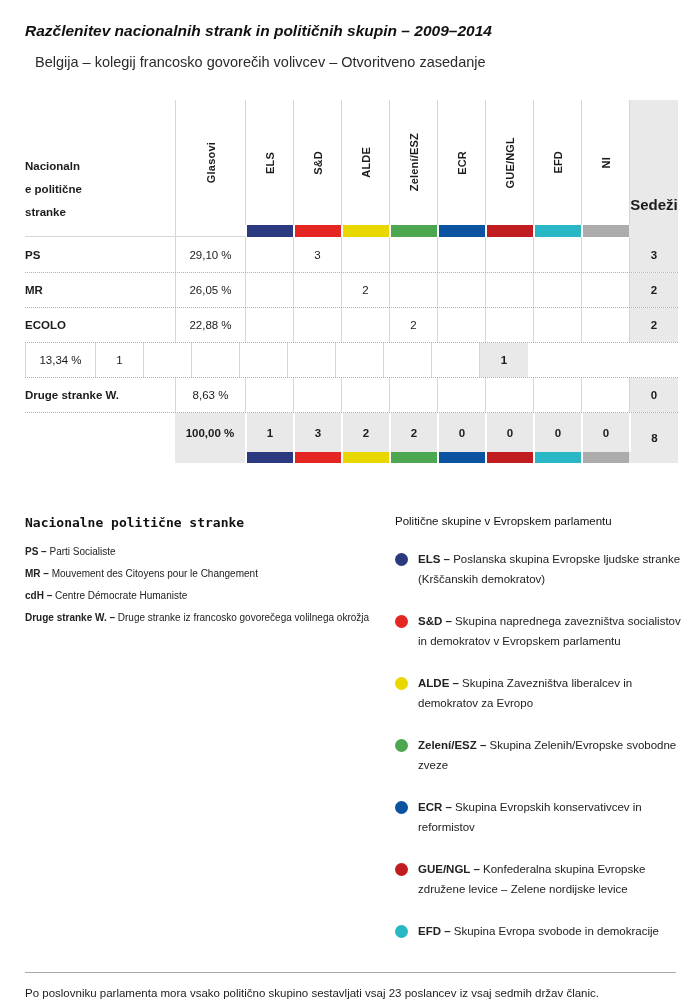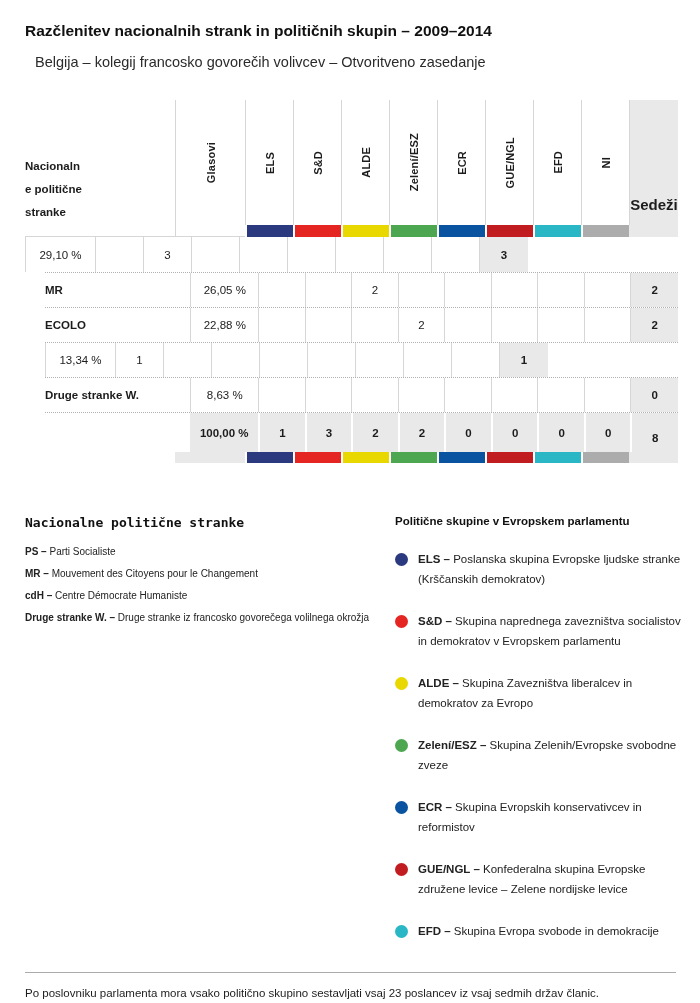--- a/index.html
+++ b/index.html
@@ -5,21 +5,21 @@
   * { margin:0; padding:0; box-sizing:border-box; }
   html,body { background:#fff; }
   body {
     width:700px; height:1003px;
     font-family:"Liberation Sans", sans-serif;
     color:#1c1c1c; overflow:hidden;
   }
   .page { padding-top:22px; }
 
   
-  .title { margin-left:25px; font-size:15.5px; font-weight:bold; color:#111; line-height:18px; }
+  .title { margin-left:25px; font-size:15.5px; font-weight:bold; color:#111; line-height:18px;font-style:italic; }
   .subtitle { margin-left:35px; margin-top:13px; font-size:14.5px; color:#2b2b2b; line-height:18px; }
 
   
   .table { margin-left:25px; margin-top:29px; width:653px; font-size:11.5px; }
   .tr { display:flex; }
   .td { display:flex; align-items:center; justify-content:center; height:100%; }
   .col-name  { width:150px; justify-content:flex-start; }
   .col-votes { width:70px; }
   .col-group { width:48px; }
   .col-seats { width:49px; }
@@ -33,34 +33,34 @@
   .rot { writing-mode:vertical-rl; transform:rotate(180deg); white-space:nowrap; font-weight:bold; font-size:11px; letter-spacing:0.2px; }
   .tr-head .col-seats { align-items:flex-end; font-weight:bold; font-size:15px; padding-bottom:12px; }
 
   .tr-bar { height:12px; }
   .tr-bar .underline { border-bottom:1px solid #d6d6d6; }
   .tr-bar .col-group { border-left:2px solid #fff; }
 
   .tr-body { height:35px; }
   .tr-body .col-name { font-weight:bold; }
   .tr-body .col-seats { font-weight:bold; }
-  .dotted { border-top:1px dotted #b0b0b0;margin-left:20px; }
+  .dotted { border-top:1px dotted #b0b0b0; }
 
   .tr-total { height:40px; font-weight:bold; }
   .tr-total .col-seats { padding-top:11px; }
   .tr-totalbar { height:11px; }
   .tr-totalbar .col-group { border-left:2px solid #fff; }
 
   
   .legends { display:flex; margin-left:25px; margin-top:52px; }
   .leg-left { width:348px; }
   .leg-left-head { font-family:"DejaVu Sans Mono", monospace; font-weight:bold; font-size:13px; color:#111; margin-bottom:11px; }
   .lp { font-size:10px; line-height:22px; color:#222; }
   .leg-right { width:295px; margin-left:22px; }
-  .leg-right-head { font-weight:bold; font-size:11.5px; color:#111; margin-bottom:10px; }
+  .leg-right-head { font-weight:normal; font-size:11.5px; color:#111; margin-bottom:10px; }
   .lg { position:relative; padding-left:23px; font-size:11.5px; line-height:20px; color:#222;margin-top:22px; }
   .dot { position:absolute; left:0; top:4px; width:13px; height:13px; border-radius:50%; }
 
   
   .rule { border-top:1px solid #ababab; margin:0 24px 0 25px; }
   .rule1 { margin-top:31px; }
   .note { margin:12px 24px 12px 25px; font-size:11.5px; line-height:16px; color:#1c1c1c; }
   .footer-row { display:flex; justify-content:space-between; align-items:flex-end; margin:8px 14px 0 25px; }
   .source { font-size:13.5px; color:#111; margin-bottom:12px; }
   .source b { font-weight:bold; }
@@ -121,20 +121,21 @@
       <div class="td col-group" style="background-color: rgb(233, 216, 0);"></div>
       <div class="td col-group" style="background-color: rgb(76, 167, 80);"></div>
       <div class="td col-group" style="background-color: rgb(9, 83, 160);"></div>
       <div class="td col-group" style="background-color: rgb(193, 29, 32);"></div>
       <div class="td col-group" style="background-color: rgb(41, 183, 197);"></div>
       <div class="td col-group" style="background-color: rgb(172, 172, 172);"></div>
       <div class="td col-seats graybg"></div>
     </div>
 
     <div class="tr tr-body">
+      <div class="td col-name">PS</div>
       <div class="td col-votes bl">29,10 %</div>
       <div class="td col-group bl"></div>
       <div class="td col-group bl">3</div>
       <div class="td col-group bl"></div>
       <div class="td col-group bl"></div>
       <div class="td col-group bl"></div>
       <div class="td col-group bl"></div>
       <div class="td col-group bl"></div>
       <div class="td col-group bl"></div>
       <div class="td col-seats bl graybg">3</div>

